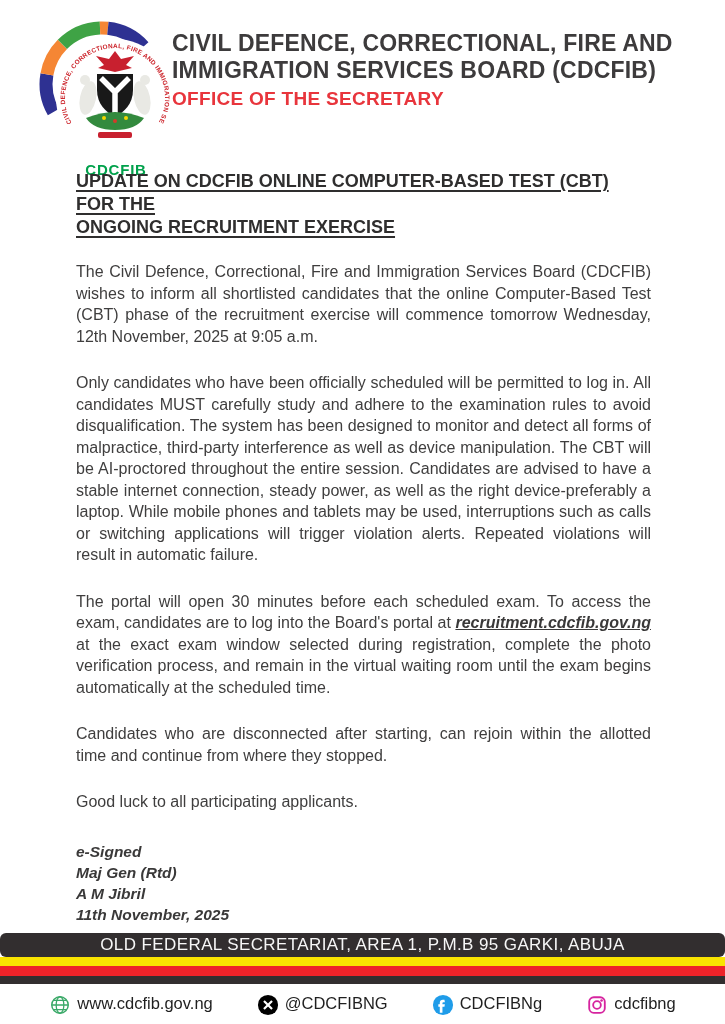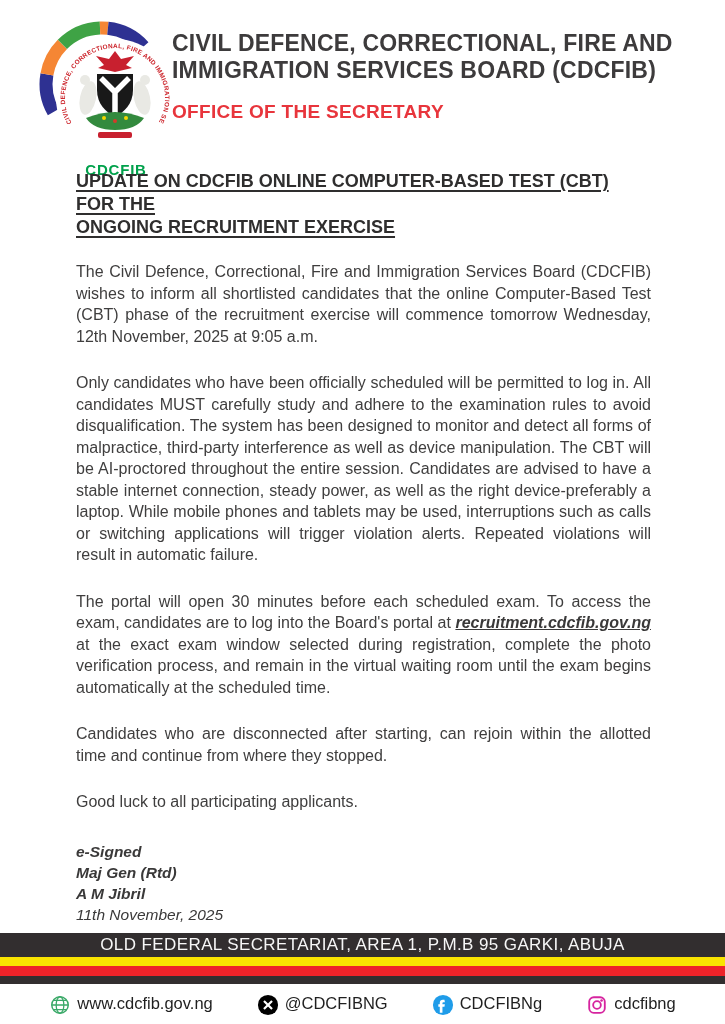--- a/index.html
+++ b/index.html
@@ -10,44 +10,44 @@
   }
   
   .logo-wrap{position:absolute;left:36px;top:18px;width:150px;text-align:center;}
   .logo-wrap svg{display:block;}
   .logo-acronym{
     font-size:15px;font-weight:bold;color:#00a14b;letter-spacing:.8px;
     margin-top:-7px;text-indent:10px;
   }
   .org-titles{position:absolute;left:172px;right:6px;top:30px;}
   .org-name{font-size:23px;font-weight:bold;color:#3d3b3c;line-height:27px;letter-spacing:.2px;}
-  .office-line{font-size:19px;font-weight:bold;color:#e8353c;margin-top:17px;letter-spacing:.3px;}
+  .office-line{font-size:19px;font-weight:bold;color:#e8353c;margin-top:4px;letter-spacing:.3px;}
   
   .letter{position:absolute;left:76px;right:74px;top:170px;}
   .doc-title{
     font-size:18px;font-weight:bold;color:#2f2e2e;
     line-height:23px;margin:0 0 22px 0;
   }
   .doc-title span{text-decoration:underline;text-decoration-thickness:2px;text-underline-offset:3px;}
   p.body-par{
     font-size:16px;line-height:21.5px;text-align:justify;color:#3f3e3e;
     margin:0 0 25px 0;
   }
   .portal-link{
     font-weight:bold;font-style:italic;text-decoration:underline;color:#3a3939;
     cursor:pointer;
   }
   .signature{margin-top:28px;font-size:15.5px;line-height:21px;color:#3a3939;}
   .sig-bold{font-weight:bold;font-style:italic;}
-  .sig-date{font-style:italic;}
+  .sig-date{font-style:italic;font-weight:bold;}
   
   .footer{position:absolute;left:0;right:0;top:933px;}
   .address-bar{
     background:#322e2f;color:#f7f7f7;text-align:center;
-    font-size:17px;height:24px;line-height:24px;letter-spacing:.4px;
+    font-size:17px;height:24px;line-height:24px;letter-spacing:.4px;border-radius:6px;
   }
   .stripe-yellow{height:9px;background:#f9e400;}
   .stripe-red{height:10px;background:#ee2329;}
   .stripe-dark{height:8px;background:#322e2f;}
   .social-row{
     display:flex;justify-content:center;align-items:center;gap:44px;
     margin-top:10px;font-size:16.5px;color:#1f1f1f;
   }
   .social-item{display:flex;gap:6px;cursor:pointer;}
   .social-item svg{display:block;}

